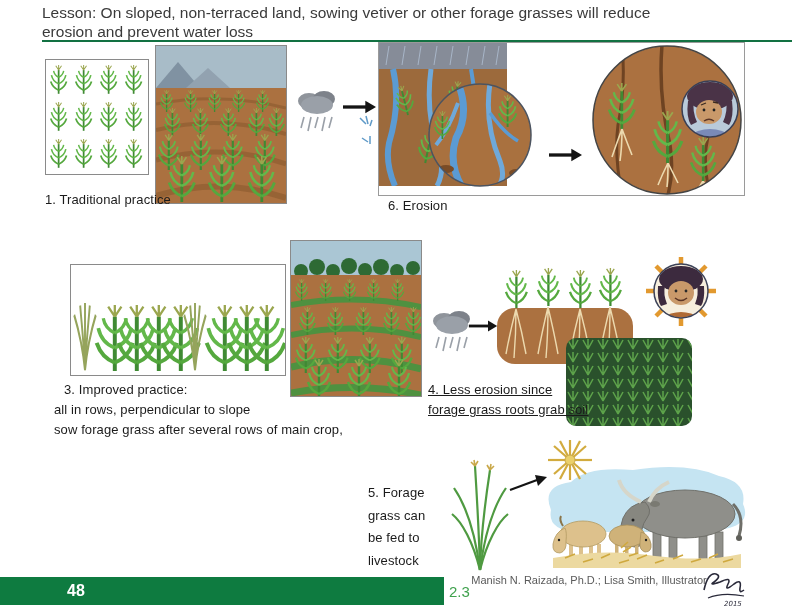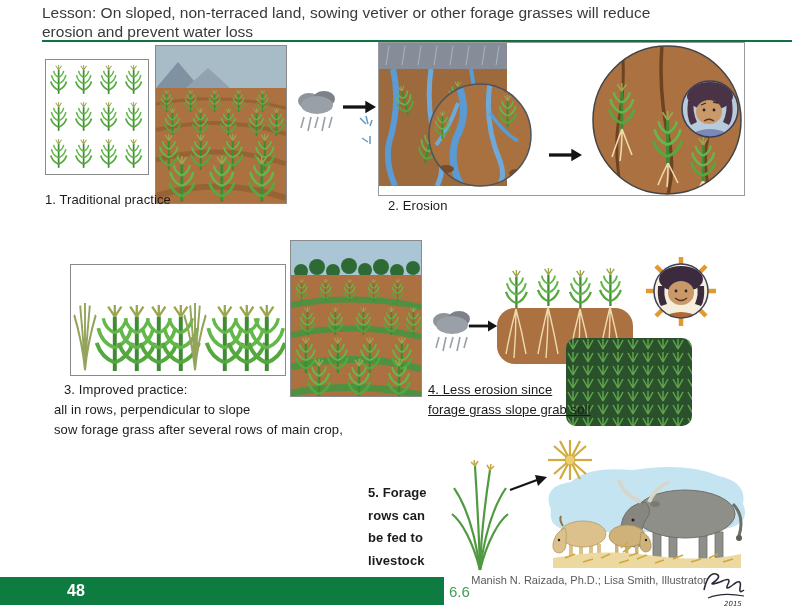--- a/index.html
+++ b/index.html
@@ -223,21 +223,21 @@
           <path d="M109 60 l5 -2 M126 58 l-5 -1" stroke="#3a2a22" stroke-width="1.3" fill="none"></path>
           <path d="M112 76 Q117 72.5 122 76" stroke="#5a3526" stroke-width="1.5" fill="none"></path>
           <path d="M94 92 Q118 76 142 92 L142 94 L94 94 Z" fill="#7a8ab8"></path>
         </g>
         <circle cx="118" cy="64" r="28" fill="none" stroke="#3a3f55" stroke-width="1.5"></circle>
       </g>
     </svg>
   </div>
 
   <div class="abs label" style="left:45px; top:192px;">1. Traditional practice</div>
-  <div class="abs label" style="left:388px; top:198px;">2. Erosion</div>
+  <div class="abs label" style="left:388px; top:198px;">6. Erosion</div>
 
   <div class="abs panel-border" style="left:70px; top:264px; width:216px; height:112px;">
     <svg width="214" height="110" viewBox="0 0 214 110">
       <use href="#tuft" transform="translate(2,38) scale(1.2 2.4)"></use>
       <use href="#corn" transform="translate(24,40) scale(1.65)"></use>
         <use href="#corn" transform="translate(46,40) scale(1.65)"></use>
         <use href="#corn" transform="translate(68,40) scale(1.65)"></use>
         <use href="#corn" transform="translate(90,40) scale(1.65)"></use>
       <use href="#tuft" transform="translate(112,38) scale(1.2 2.4)"></use>
       <use href="#corn" transform="translate(134,40) scale(1.65)"></use>
@@ -357,21 +357,21 @@
     </svg>
   </div>
 
   <div class="abs label multiline" style="left:54px; top:380px;">
     <div style="padding-left:10px;">3. Improved practice:</div>
     <div>all in rows, perpendicular to slope</div>
     <div>sow forage grass after several rows of main crop,</div>
   </div>
   <div class="abs label multiline" style="left:428px; top:380px;text-decoration:underline;">
     <div>4. Less erosion since</div>
-    <div>forage grass slope grab soil</div>
+    <div>forage grass roots grab soil</div>
   </div>
 
   <div class="abs" style="left:535px; top:460px;">
     <svg width="216" height="110" viewBox="0 0 216 110">
       <path d="M16 50 Q6 26 36 22 Q52 6 98 10 Q152 2 184 16 Q212 22 208 44 Q216 62 194 68 Q160 76 118 72 L42 72 Q12 70 16 50 Z" fill="#c5e4f2"></path>
 
       <g>
         <path d="M198 44 Q210 56 204 76" stroke="#6f6f69" stroke-width="3" fill="none"></path>
           <circle cx="204" cy="78" r="3" fill="#5f5f59"></circle>
         <rect x="118" y="72" width="8" height="26" fill="#8f8f8a" stroke="#70706a" stroke-width=".8"></rect>
@@ -450,31 +450,31 @@
     </svg>
   </div>
 
   <div class="abs" style="left:508px; top:472px;">
     <svg width="40" height="22" viewBox="0 0 40 22">
       <line x1="2" y1="18" x2="29" y2="8" stroke="#141414" stroke-width="2.2"></line>
       <polygon points="27,3 39,5 30,14" fill="#141414"></polygon>
     </svg>
   </div>
 
-  <div class="abs label step5" style="left:368px; top:482px;font-weight:bold;">
+  <div class="abs label step5" style="left:368px; top:482px;">
     <div>5. Forage</div>
-    <div>rows can</div>
+    <div>grass can</div>
     <div>be fed to</div>
     <div>livestock</div>
   </div>
 
   <div class="abs footer-bar">
     <span class="page-num">48</span>
   </div>
-  <div class="abs sec-num">6.6</div>
+  <div class="abs sec-num">2.3</div>
 
   <div class="abs credits">
     <div>Manish N. Raizada, Ph.D.; Lisa Smith, Illustrator</div>
   </div>
 
   <div class="abs" style="left:698px; top:566px;">
     <svg width="52" height="42" viewBox="0 0 52 42">
       <path d="M6 24 Q10 6 18 8 Q24 10 16 16 Q10 20 22 16 Q34 10 30 18 Q26 26 36 18 Q44 12 42 22 Q41 28 46 24" fill="none" stroke="#2a2a3a" stroke-width="1.6"></path>
       <path d="M10 32 Q24 26 46 30" fill="none" stroke="#2a2a3a" stroke-width="1.2"></path>
       <text x="26" y="40" font-size="7" fill="#2a2a3a" style="font-family:'DejaVu Sans',sans-serif; font-style:italic;">2015</text>

